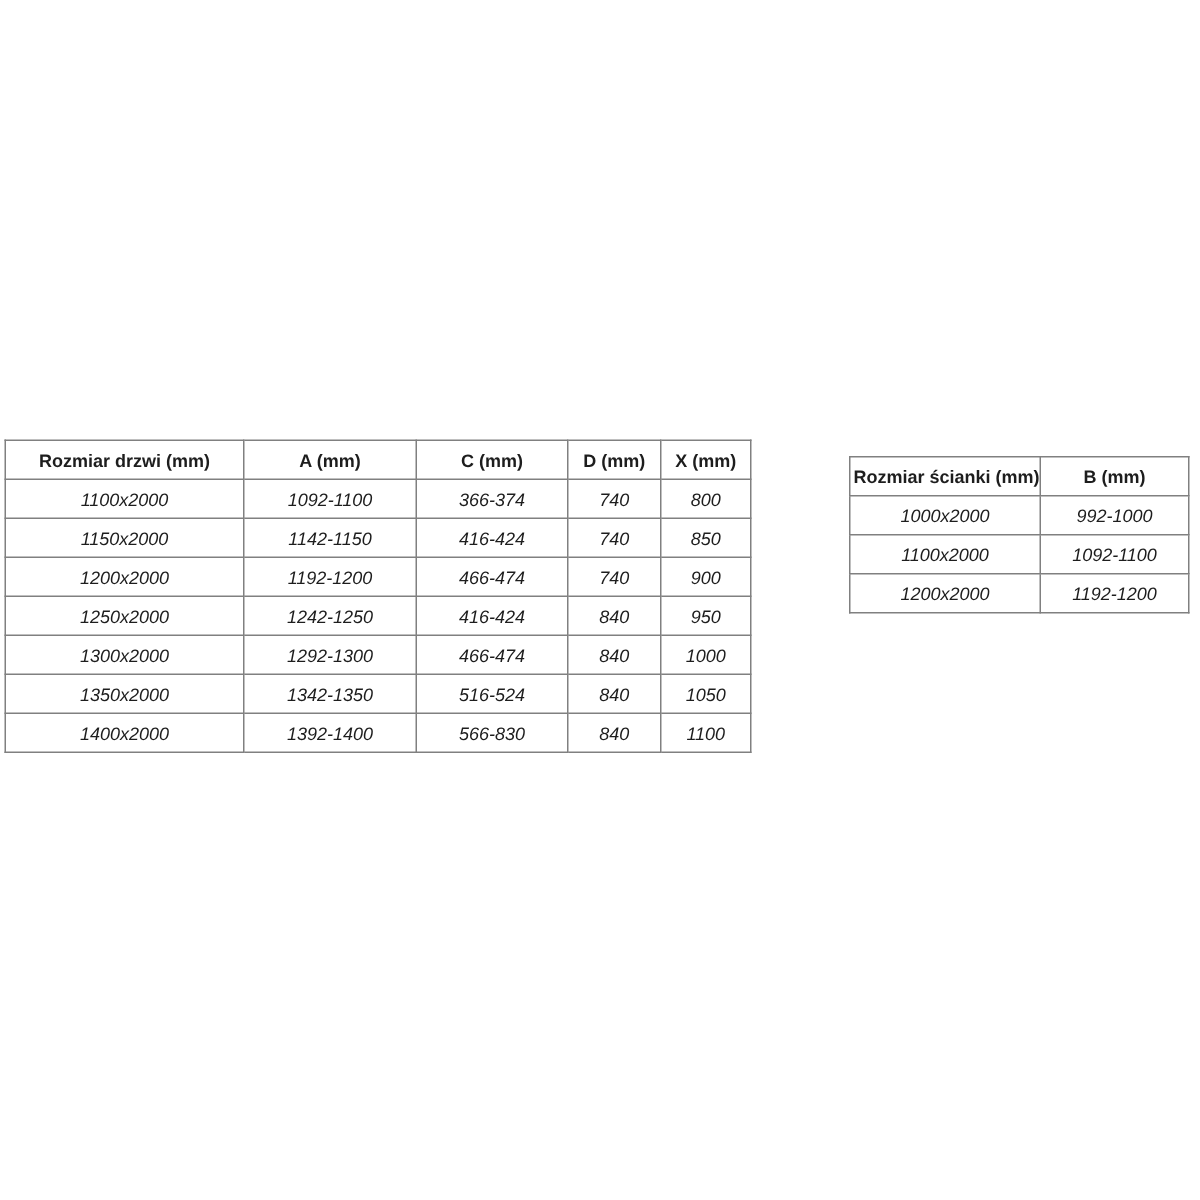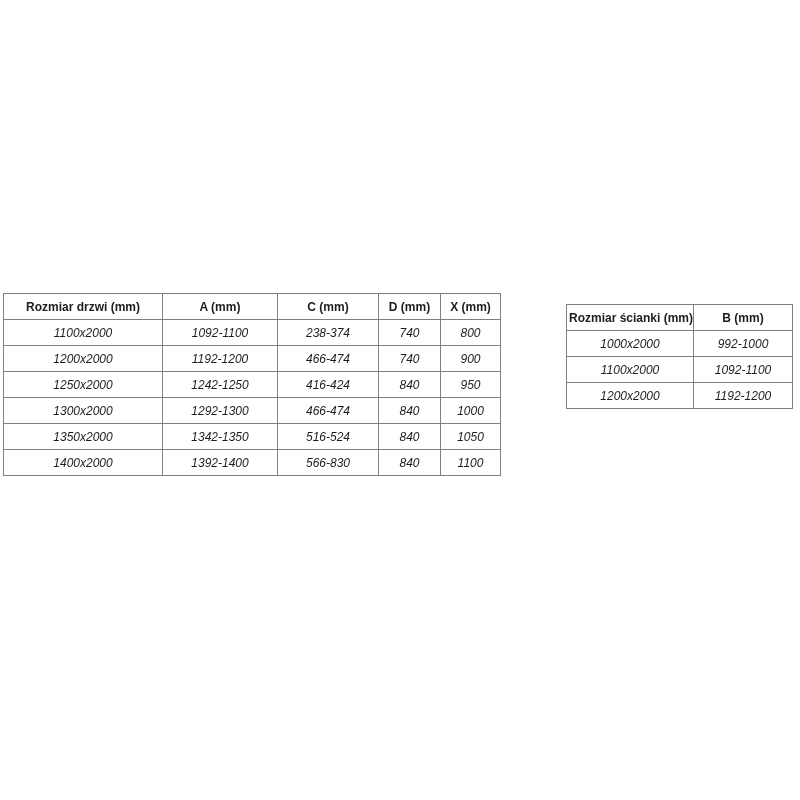--- a/index.html
+++ b/index.html
@@ -73,23 +73,30 @@
           <th>A (mm)</th>
           <th>C (mm)</th>
           <th>D (mm)</th>
           <th>X (mm)</th>
         </tr>
     </thead>
     <tbody>
         <tr>
           <td>1100x2000</td>
           <td>1092-1100</td>
-          <td>238-374</td>
+          <td>366-374</td>
           <td>740</td>
           <td>800</td>
+        </tr>
+        <tr>
+          <td>1150x2000</td>
+          <td>1142-1150</td>
+          <td>416-424</td>
+          <td>740</td>
+          <td>850</td>
         </tr>
         <tr>
           <td>1200x2000</td>
           <td>1192-1200</td>
           <td>466-474</td>
           <td>740</td>
           <td>900</td>
         </tr>
         <tr>
           <td>1250x2000</td>

